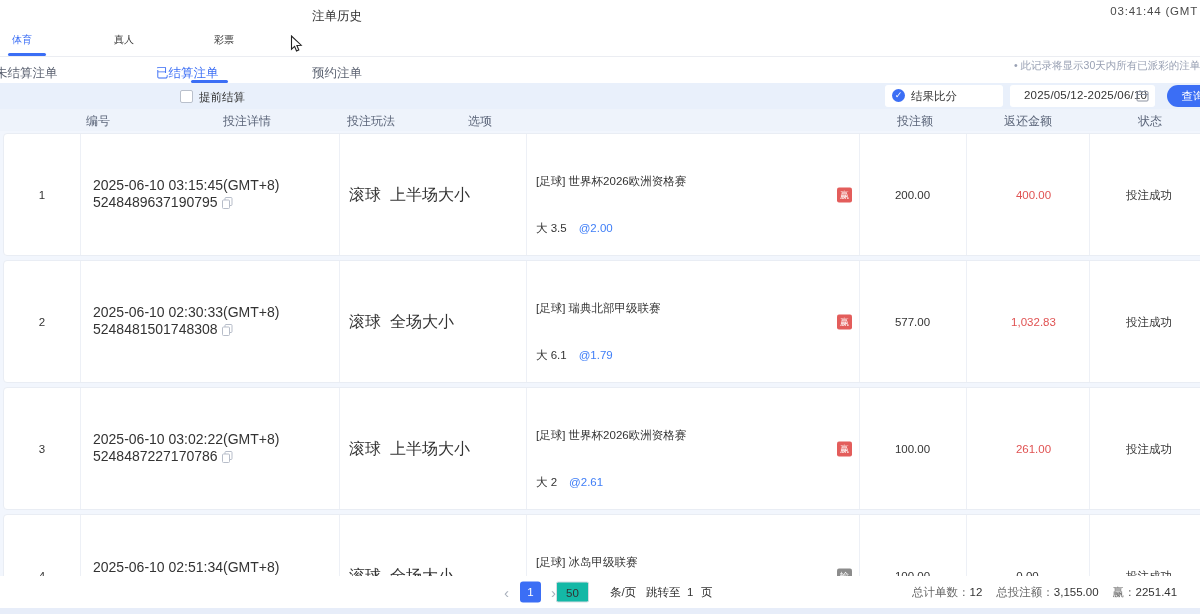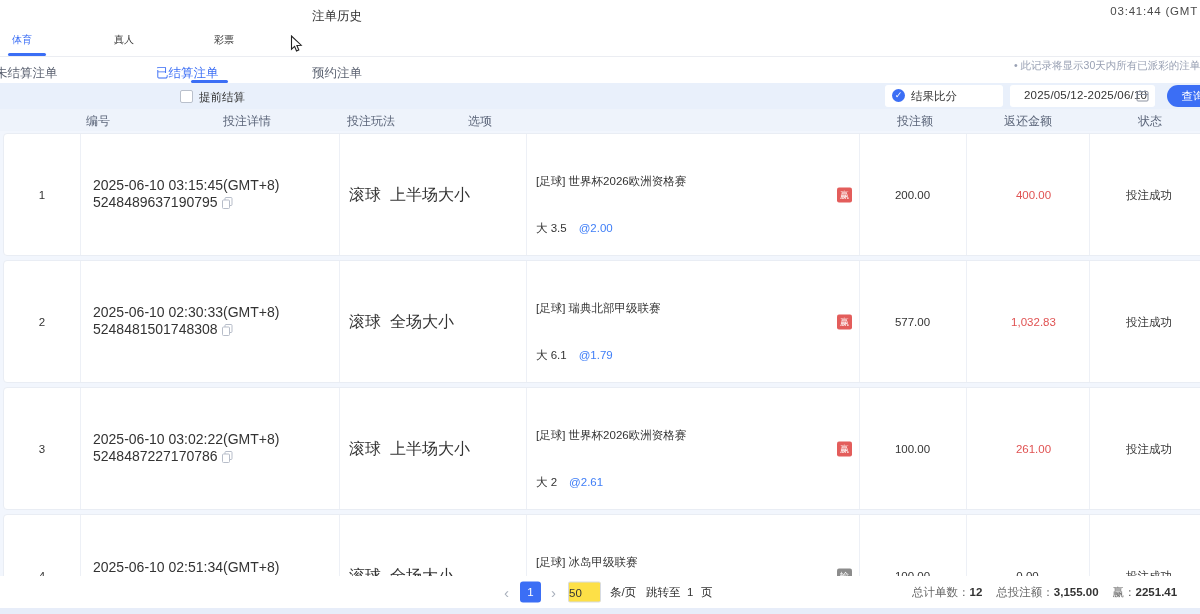--- a/index.html
+++ b/index.html
@@ -67,25 +67,25 @@
   .c-return.red { color:#e05252;padding-left:12px; }
   .c-return.dark { color:#333; }
   .c-status { position:absolute; left:1085px; width:120px; text-align:center; font-size:11.5px; color:#333; }
   .icon-inline { display:inline-block; vertical-align:-2px; margin-left:4px; cursor:pointer; }
 
   
   .footer-bar { left:0; top:576px; width:1200px; height:32px; background:#fff; }
   .pg { position:absolute; top:50%; transform:translateY(-50%); }
   .pg-arrow { color:#a9b0bc; font-size:15px; cursor:pointer; }
   .pg-page { left:520px; width:21px; height:21px; background:#3b6ef5; border-radius:3px; color:#fff; font-size:11.5px; line-height:21px; text-align:center; cursor:pointer; }
-  .pg-size { left:568px; width:33px; height:21px; border:1px solid #d7dbe2; border-radius:2px; text-align:left; font-size:11.5px; color:#333; font-family:inherit; background:#fde047; }
+  .pg-size { left:556px; width:33px; height:21px; border:1px solid #d7dbe2; border-radius:2px; text-align:center; font-size:11.5px; color:#333; font-family:inherit; background:#14b8a6; }
   .pg-text { font-size:11.5px; color:#333; white-space:nowrap; }
   .summary { left:912px; font-size:11.5px; white-space:nowrap; }
   .sum-label { color:#666; }
-  .sum-val { color:#333; font-weight:bold; margin-right:14px; }
+  .sum-val { color:#333; font-weight:normal; margin-right:14px; }
   .sum-val.last { margin-right:0; }
   .bottom-strip { left:0; top:608px; width:1200px; height:6px; background:#e7edf9; }
 
   .cursor { left:290px; top:35px; z-index:50; }
 </style>
 </head>
 <body>
 
 <div class="page">
 

